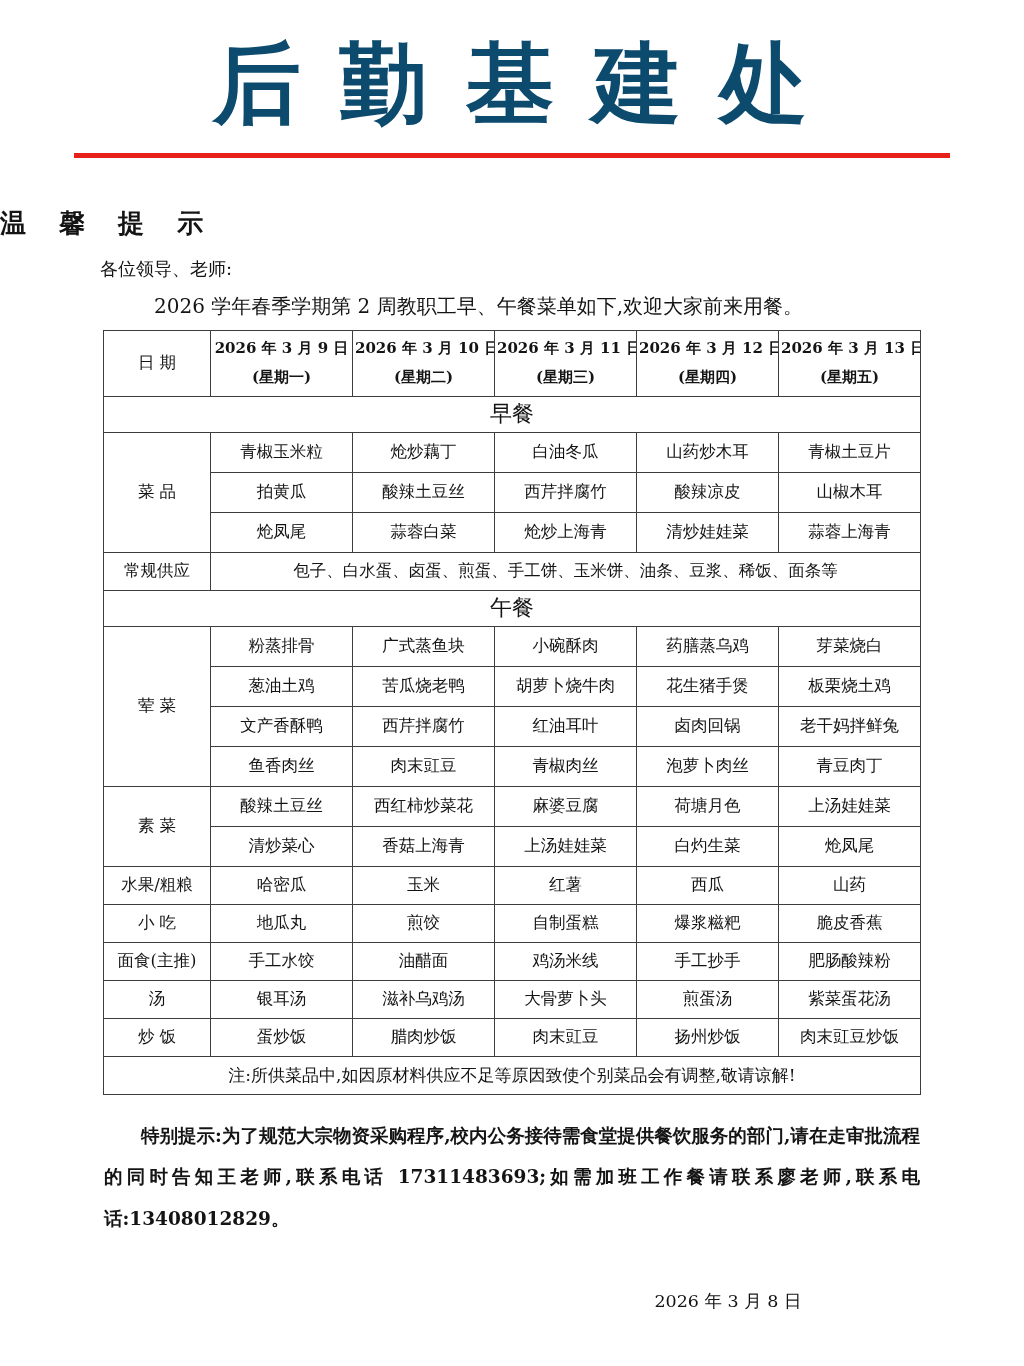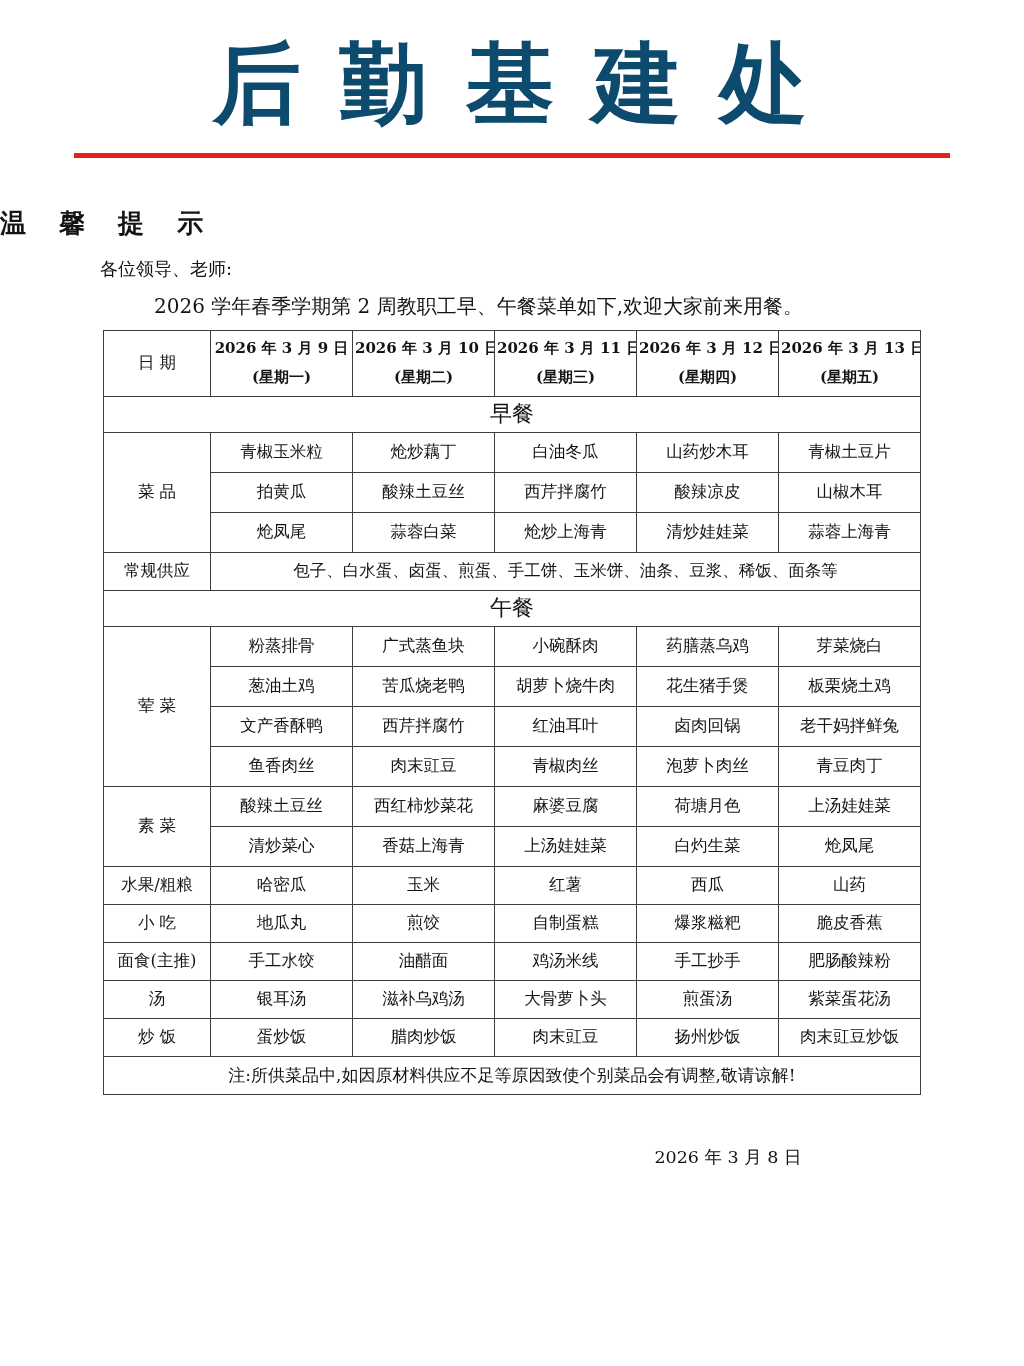--- a/index.html
+++ b/index.html
@@ -222,18 +222,19 @@
         <td>扬州炒饭</td>
         <td>肉末豇豆炒饭</td>
       </tr>
 
       <tr class="r-note">
         <td colspan="6">注:所供菜品中,如因原材料供应不足等原因致使个别菜品会有调整,敬请谅解!</td>
       </tr>
     </tbody>
   </table>
 
+  <p class="special"><span>特别提示:</span><span>为了规范大宗物资采购程序,校内公务接待需食堂提供餐饮服务的部门,请在走审批流程的同时告知王老师,联系电话 17311483693;如需加班工作餐请联系廖老师,联系电话:13408012829。</span></p>
 
   <div class="signature">
     <div>2026 年 3 月 8 日</div>
   </div>
 
 </div>
 
 </body></html>

